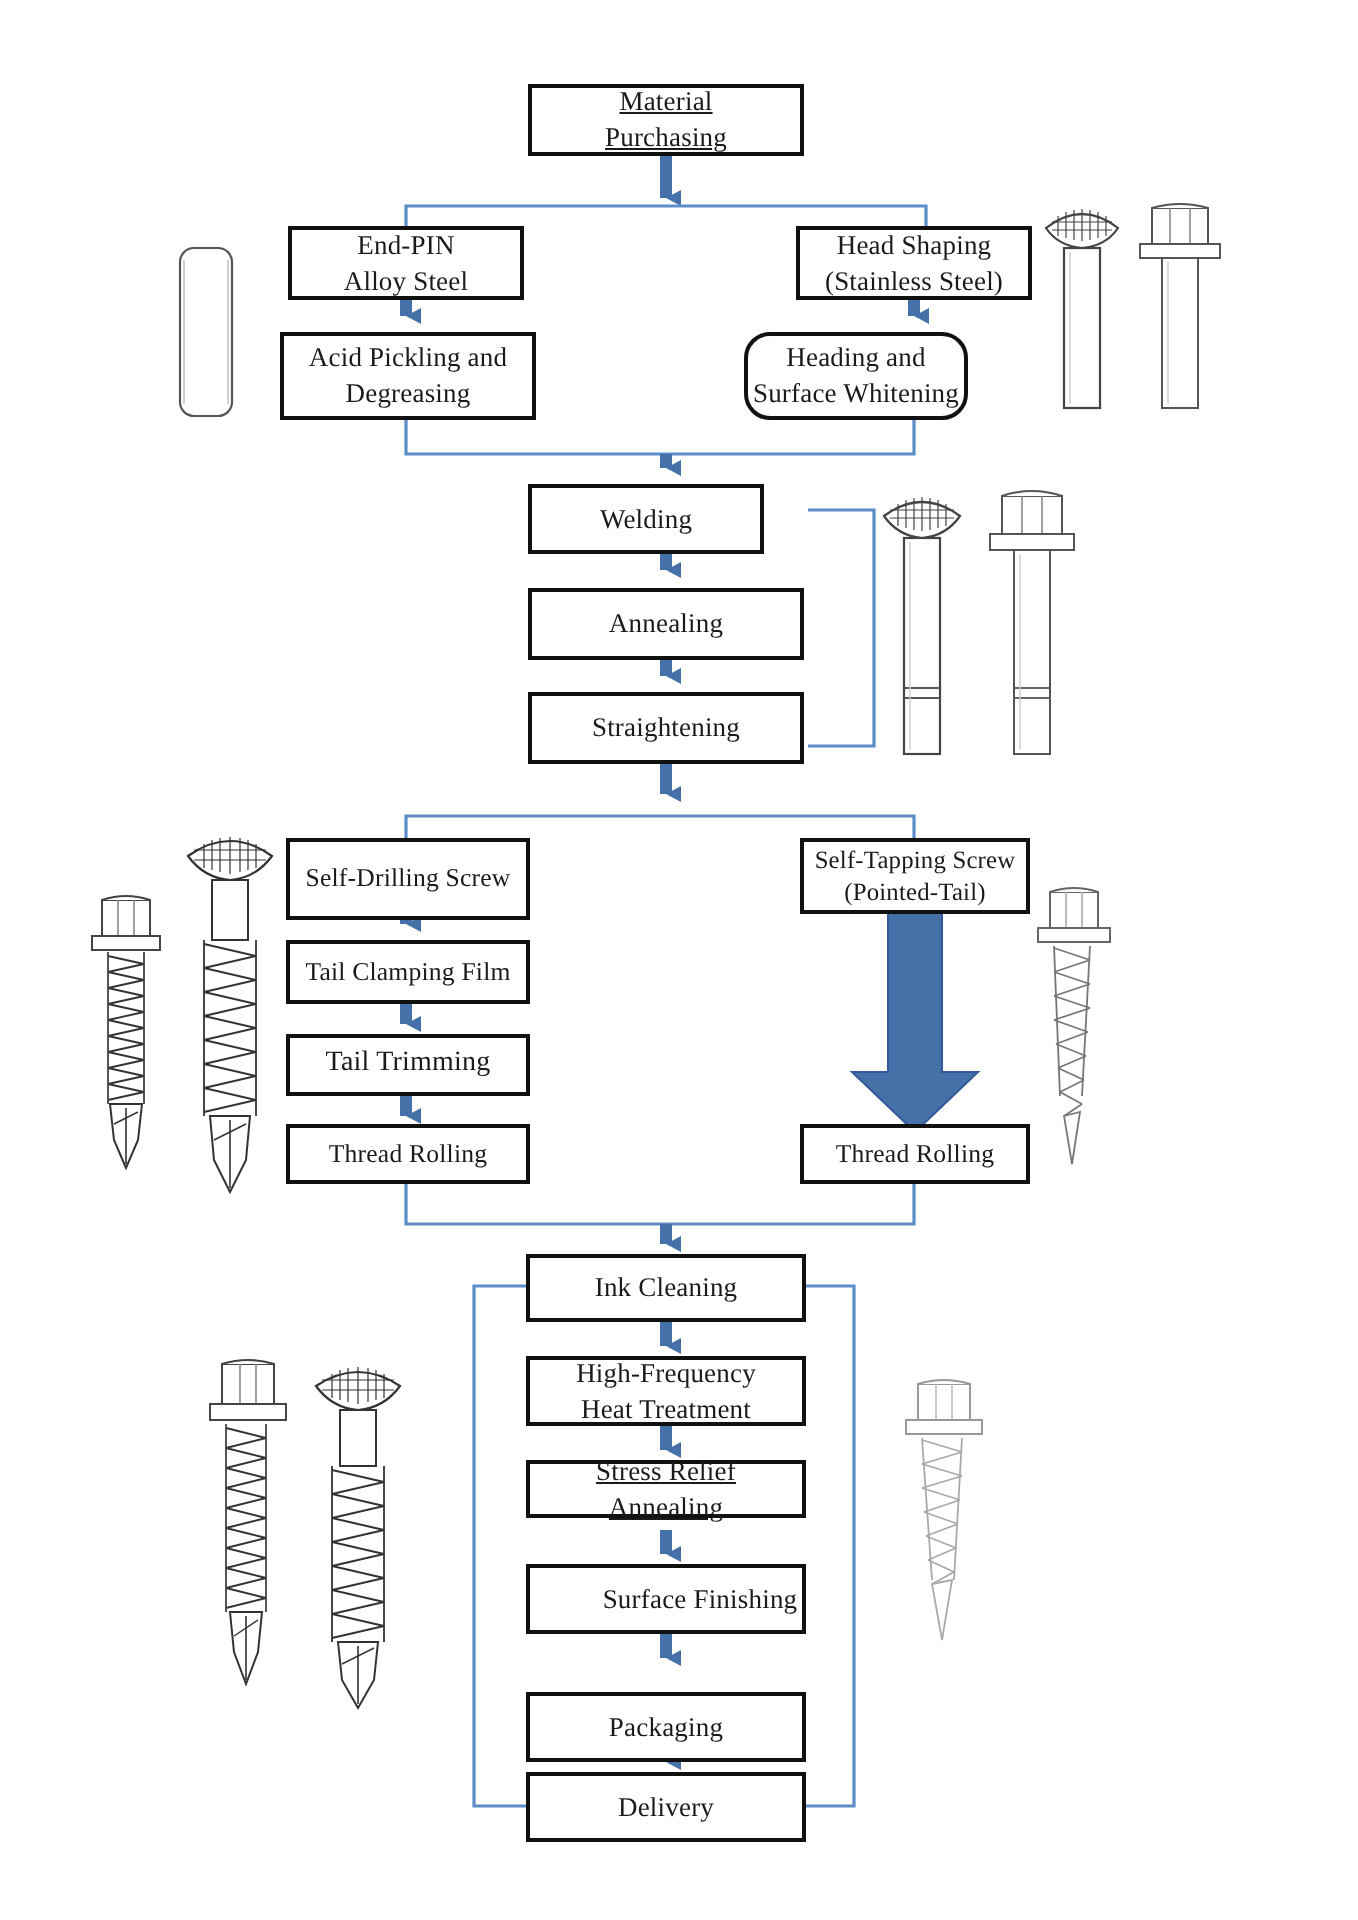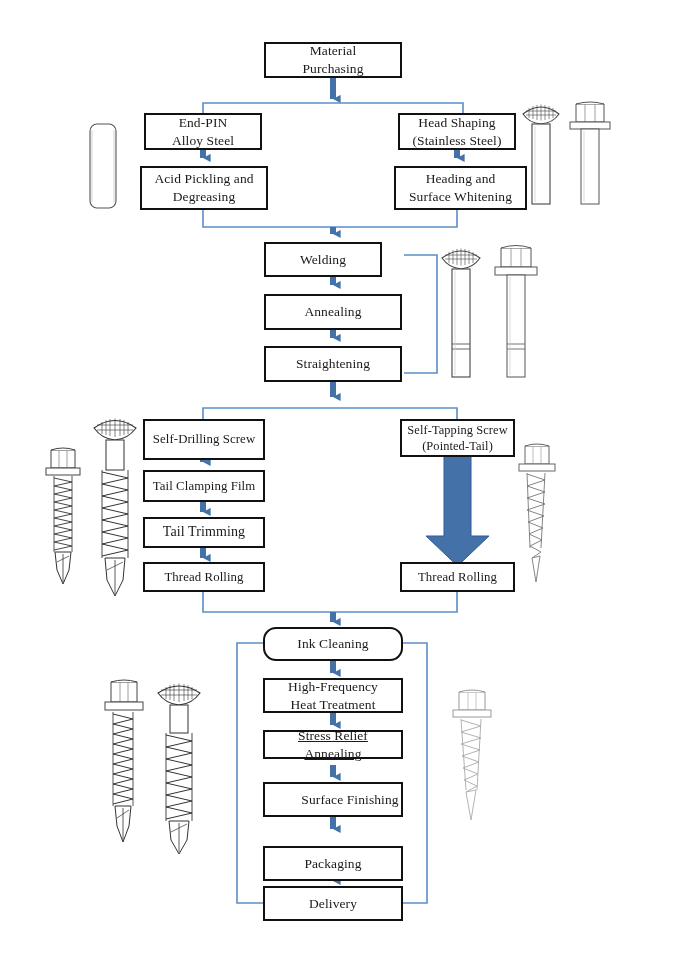--- a/index.html
+++ b/index.html
@@ -349,33 +349,33 @@
       <path d="M15 82 L30 88"></path>
         <path d="M30 88 L16 94"></path>
       <path d="M16 94 L29 100"></path>
         <path d="M29 100 L18 106"></path>
     </g>
     <line x1="13" y1="33" x2="18" y2="104" stroke="#aaa" stroke-width="0.9"></line>
     <line x1="33" y1="33" x2="29" y2="104" stroke="#aaa" stroke-width="0.9"></line>
     <path d="M18 106 L28 104 L23 134 Z" fill="#fff" stroke="#aaa" stroke-width="0.9"></path>
   </svg>
 
-  <div class="node" style="left:264px;top:42px;width:138px;height:36px;">Material
+  <div class="node" style="left:264px;top:42px;width:138px;height:36px;text-decoration:underline;">Material
 Purchasing</div>
 
   <div class="node" style="left:144px;top:113px;width:118px;height:37px;">End-PIN
 Alloy Steel</div>
 
   <div class="node" style="left:398px;top:113px;width:118px;height:37px;">Head Shaping
 (Stainless Steel)</div>
 
   <div class="node" style="left:140px;top:166px;width:128px;height:44px;">Acid Pickling and
 Degreasing</div>
 
-  <div class="node" style="left:394px;top:166px;width:133px;height:44px;">Heading and
+  <div class="node" style="left:372px;top:166px;width:112px;height:44px;border-radius:13px;">Heading and
 Surface Whitening</div>
 
   <div class="node" style="left:264px;top:242px;width:118px;height:35px;">Welding</div>
 
   <div class="node" style="left:264px;top:294px;width:138px;height:36px;">Annealing</div>
 
   <div class="node" style="left:264px;top:346px;width:138px;height:36px;">Straightening</div>
 
   <div class="node" style="left:143px;top:419px;width:122px;height:41px;font-size:12.8px;">Self-Drilling Screw</div>
 
@@ -383,21 +383,21 @@
 (Pointed-Tail)</div>
 
   <div class="node" style="left:143px;top:470px;width:122px;height:32px;font-size:12.8px;">Tail Clamping Film</div>
 
   <div class="node" style="left:143px;top:517px;width:122px;height:31px;font-size:14px;">Tail Trimming</div>
 
   <div class="node" style="left:143px;top:562px;width:122px;height:30px;font-size:12.8px;">Thread Rolling</div>
 
   <div class="node" style="left:400px;top:562px;width:115px;height:30px;font-size:12.8px;">Thread Rolling</div>
 
-  <div class="node" style="left:263px;top:627px;width:140px;height:34px;border-radius:13px;">Ink Cleaning</div>
+  <div class="node" style="left:263px;top:627px;width:140px;height:34px;">Ink Cleaning</div>
 
   <div class="node" style="left:263px;top:678px;width:140px;height:35px;">High-Frequency
 Heat Treatment</div>
 
   <div class="node" style="left:263px;top:730px;width:140px;height:29px;text-decoration:underline;">Stress Relief
 Annealing</div>
 
   <div class="node" style="left:263px;top:782px;width:140px;height:35px;padding-left:36px;">Surface Finishing</div>
 
   <div class="node" style="left:263px;top:834px;width:140px;height:35px;margin-top:12px;">Packaging</div>

